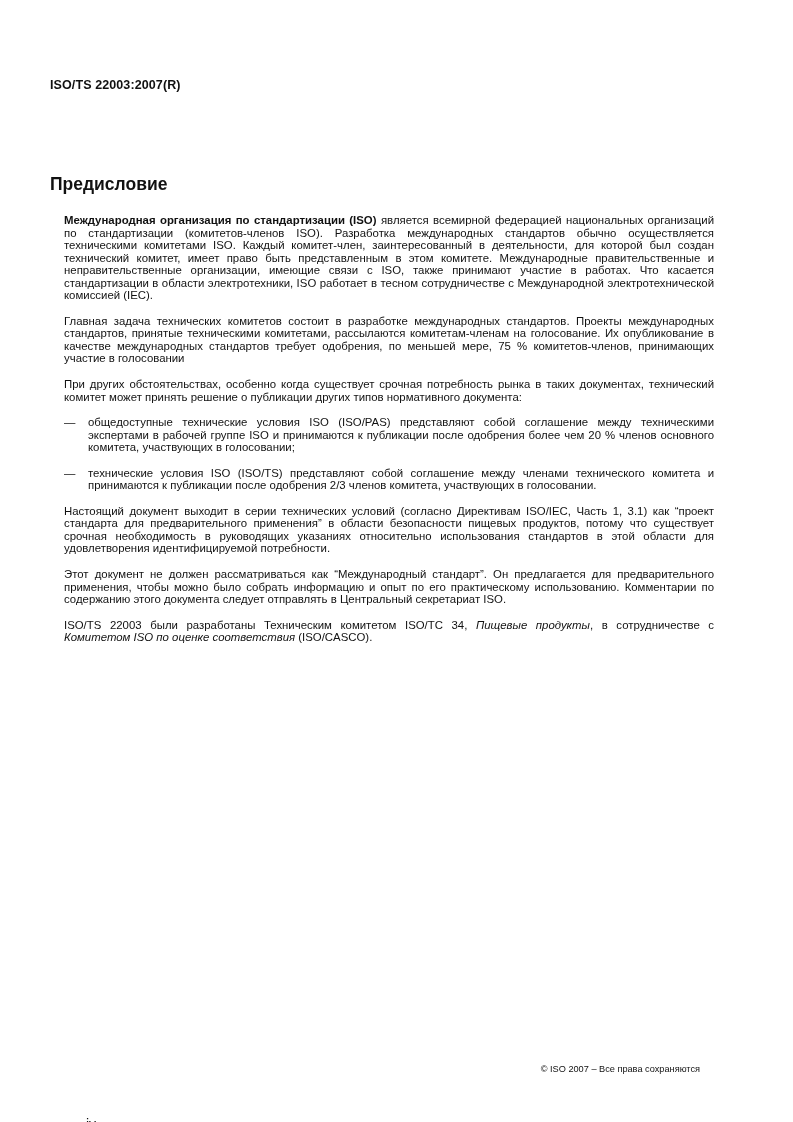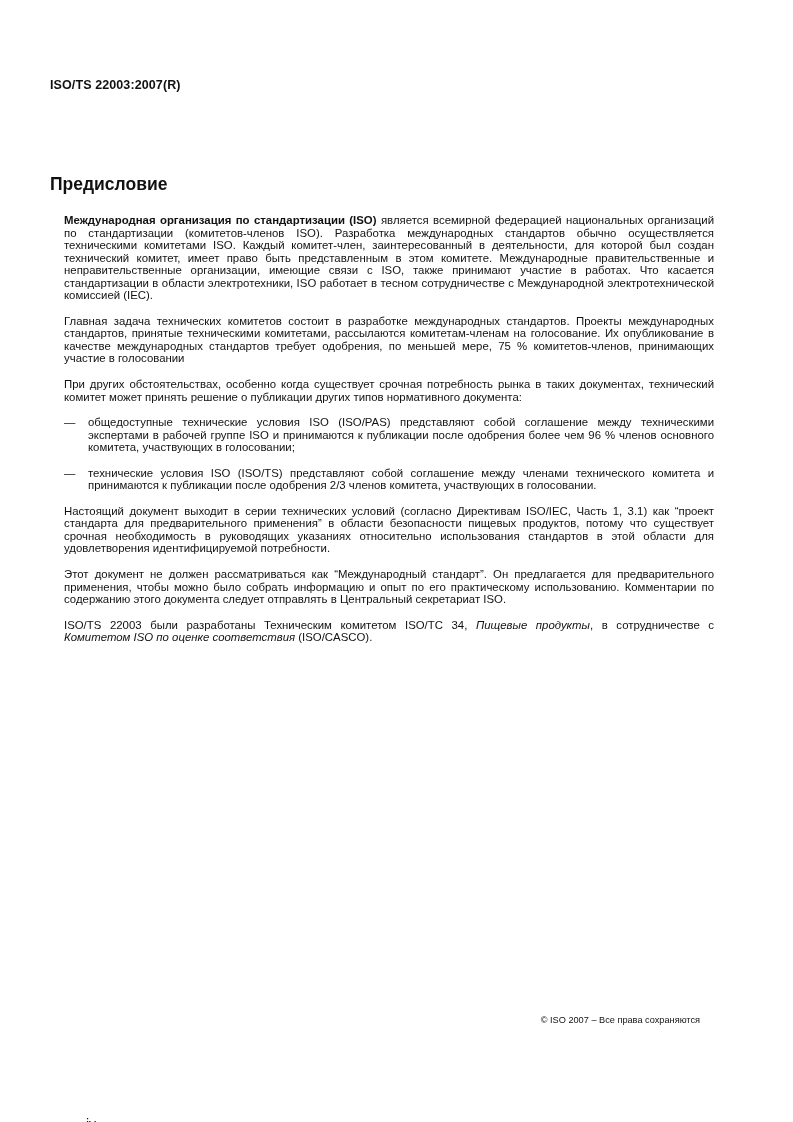--- a/index.html
+++ b/index.html
@@ -24,41 +24,41 @@
     display: flex; margin: 0 0 13px 0; text-align: justify;
   }
   .bullet .dash { width: 24px; flex: 0 0 24px; }
   .bullet .btext { flex: 1; text-align: justify; }
   b { font-weight: bold; }
   i { font-style: italic; }
   .footer-left {
     position: absolute; left: 50px; top: 1116px; font-size: 14px; margin-left: 36px;
   }
   .footer-right {
-    position: absolute; right: 93px; top: 1015px; font-size: 9.2px;
+    position: absolute; right: 93px; top: 1064px; font-size: 9.2px;
   }
 </style>
 </head>
 <body>
 
 <div class="header">ISO/TS 22003:2007(R)</div>
 
 <h1 class="title">Предисловие</h1>
 
 <div class="body">
   <p><b>Международная организация по стандартизации (ISO)</b><span> является всемирной федерацией национальных организаций по стандартизации (комитетов-членов ISO). Разработка международных стандартов обычно осуществляется техническими комитетами ISO. Каждый комитет-член, заинтересованный в деятельности, для которой был создан технический комитет, имеет право быть представленным в этом комитете. Международные правительственные и неправительственные организации, имеющие связи с ISO, также принимают участие в работах. Что касается стандартизации в области электротехники, ISO работает в тесном сотрудничестве с Международной электротехнической комиссией (IEC).</span></p>
 
 
   <p>Главная задача технических комитетов состоит в разработке международных стандартов. Проекты международных стандартов, принятые техническими комитетами, рассылаются комитетам-членам на голосование. Их опубликование в качестве международных стандартов требует одобрения, по меньшей мере, 75 % комитетов-членов, принимающих участие в голосовании</p>
 
   <p>При других обстоятельствах, особенно когда существует срочная потребность рынка в таких документах, технический комитет может принять решение о публикации других типов нормативного документа:</p>
 
   <div class="bullet">
     <span class="dash">—</span>
-    <span class="btext">общедоступные технические условия ISO (ISO/PAS) представляют собой соглашение между техническими экспертами в рабочей группе ISO и принимаются к публикации после одобрения более чем 96 % членов основного комитета, участвующих в голосовании;</span>
+    <span class="btext">общедоступные технические условия ISO (ISO/PAS) представляют собой соглашение между техническими экспертами в рабочей группе ISO и принимаются к публикации после одобрения более чем 20 % членов основного комитета, участвующих в голосовании;</span>
   </div>
 
   <div class="bullet">
     <span class="dash">—</span>
     <span class="btext">технические условия ISO (ISO/TS) представляют собой соглашение между членами технического комитета и принимаются к публикации после одобрения 2/3 членов комитета, участвующих в голосовании.</span>
   </div>
 
   <p>Настоящий документ выходит в серии технических условий (согласно Директивам ISO/IEC, Часть 1, 3.1) как “проект стандарта для предварительного применения” в области безопасности пищевых продуктов, потому что существует срочная необходимость в руководящих указаниях относительно использования стандартов в этой области для удовлетворения идентифицируемой потребности.</p>
 
   <p>Этот документ не должен рассматриваться как “Международный стандарт”. Он предлагается для предварительного применения, чтобы можно было собрать информацию и опыт по его практическому использованию. Комментарии по содержанию этого документа следует отправлять в Центральный секретариат ISO.</p>

